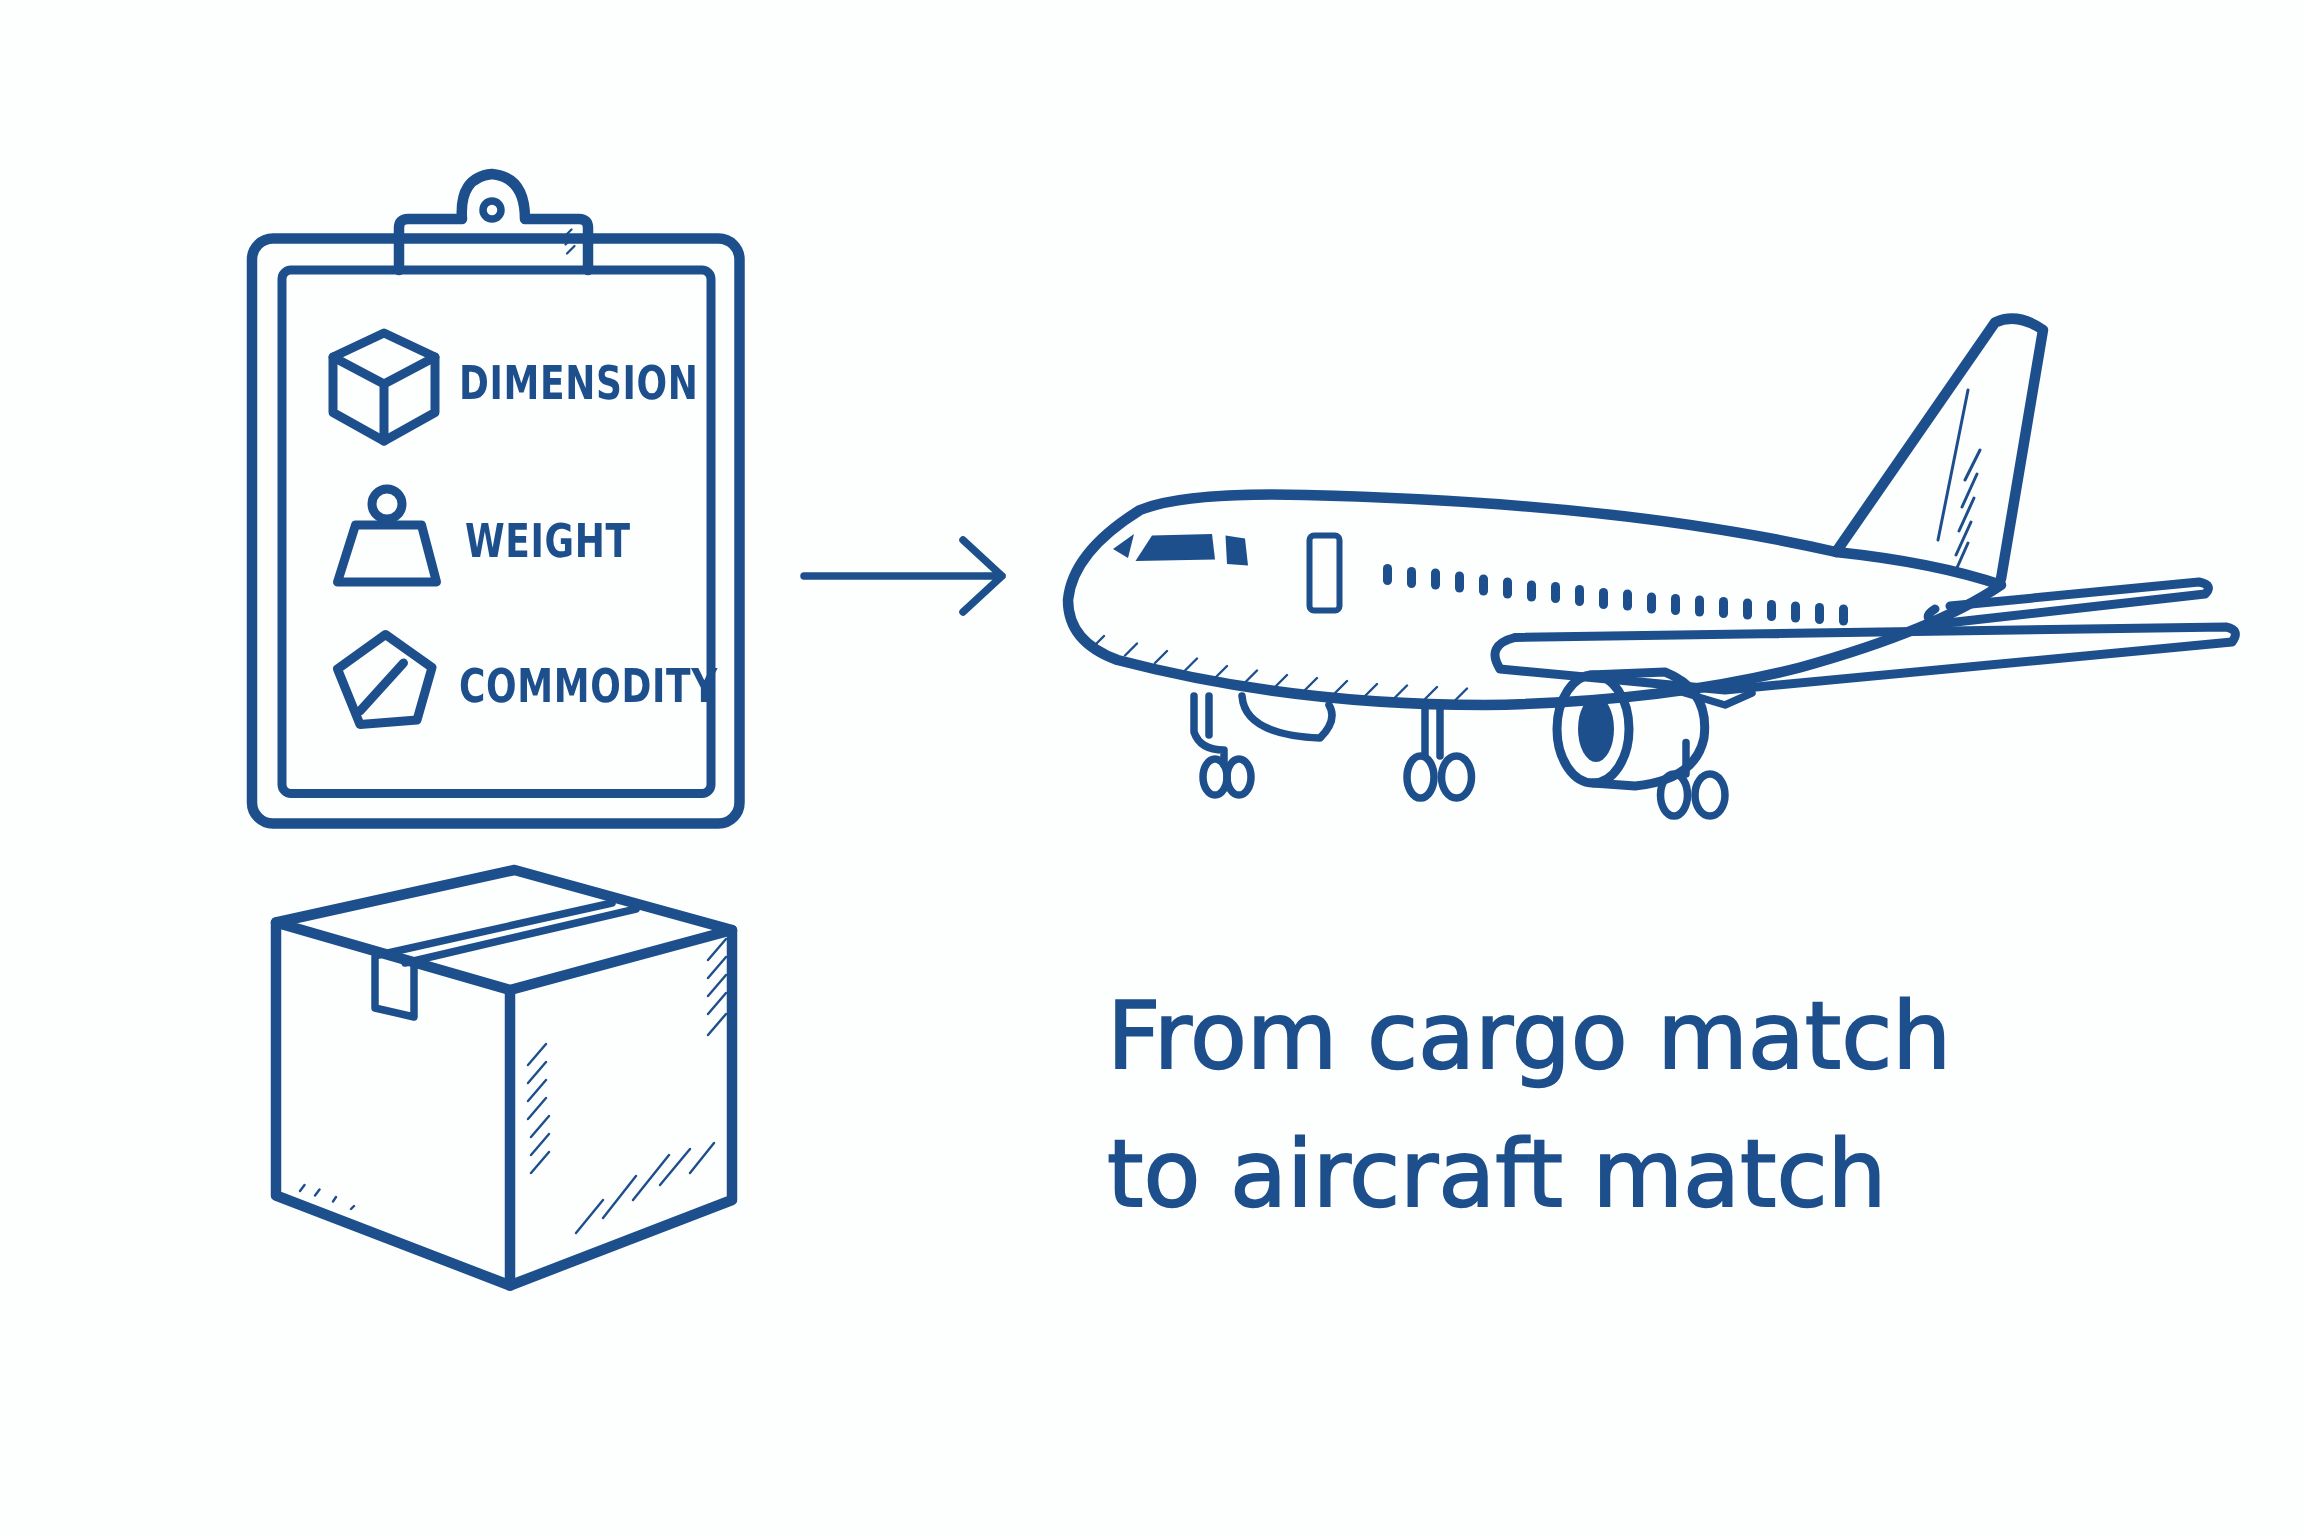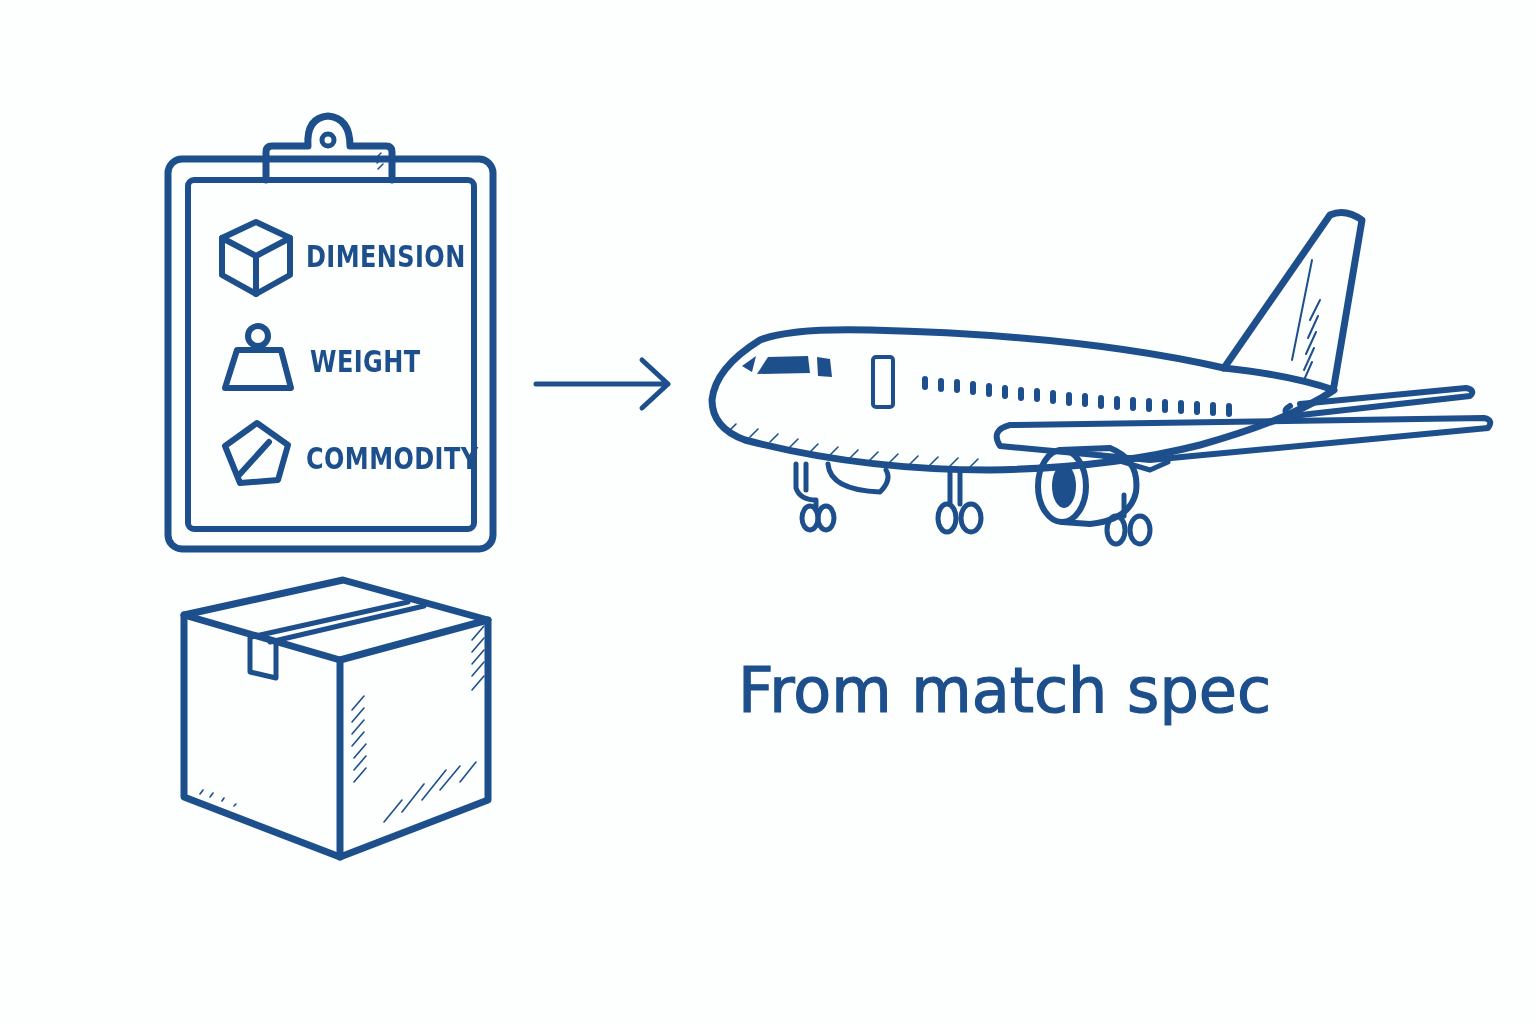--- a/index.html
+++ b/index.html
@@ -138,14 +138,15 @@
       <ellipse class="stroke" cx="1140" cy="530" rx="10" ry="14" stroke-width="5"></ellipse>
     </g>
   </g>
 </svg>
 
 <div class="label" style="left:306px; top:238px;">DIMENSION</div>
 <div class="label" style="left:310px; top:343px;">WEIGHT</div>
 <div class="label" style="left:306px; top:440px;">COMMODITY</div>
 
 <div class="caption">
-  <div>From match spec</div>
+  <div>From cargo match</div>
+  <div>to aircraft match</div>
 </div>
 
 </body></html>

